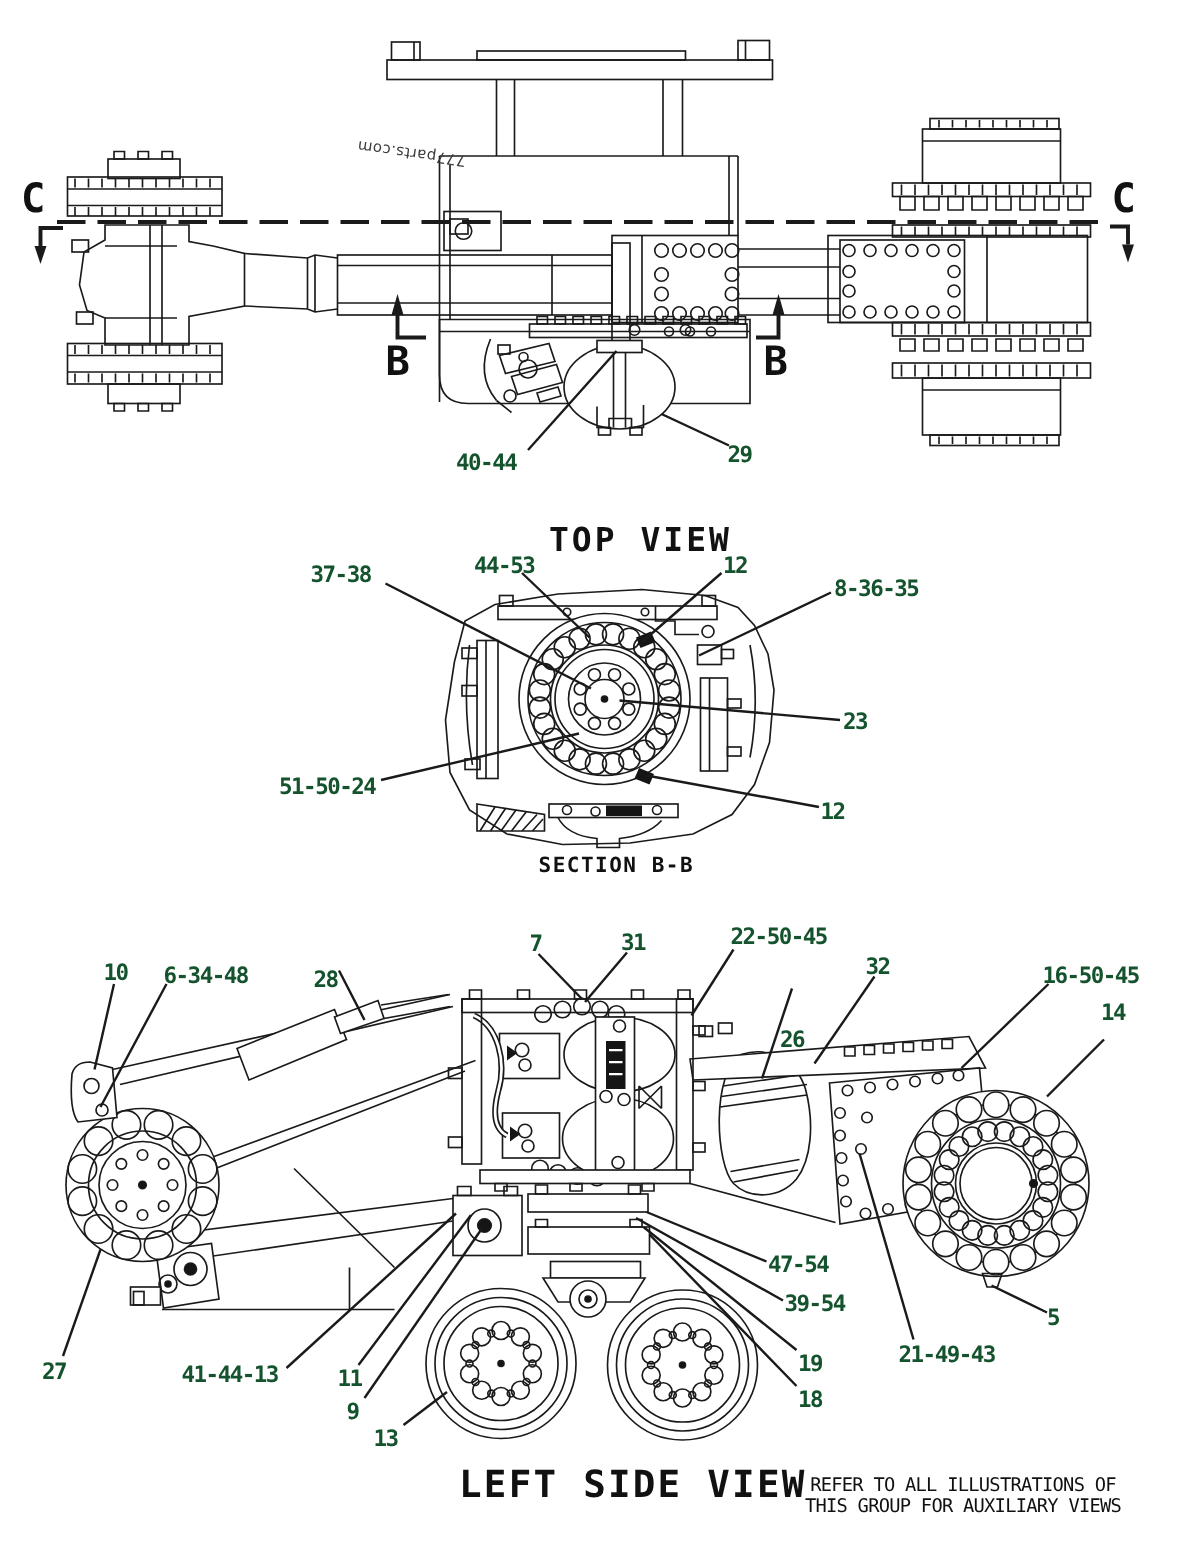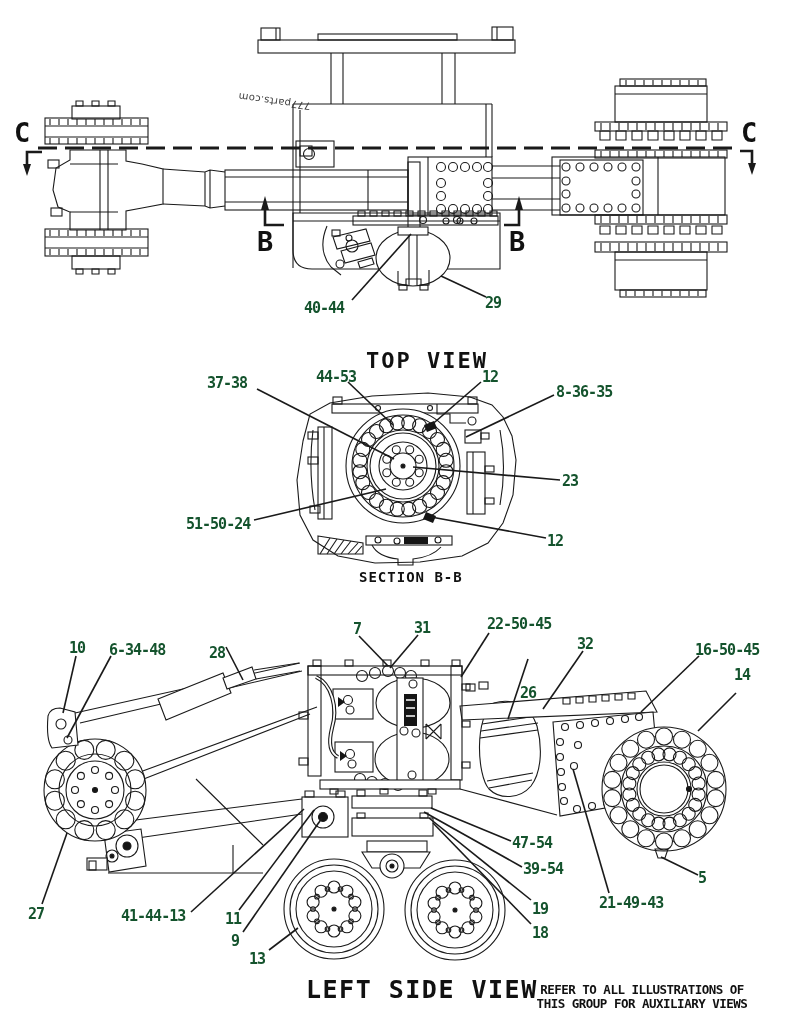--- a/index.html
+++ b/index.html
@@ -10,21 +10,21 @@
   .ttl{position:absolute;font-weight:bold;white-space:nowrap;color:#111;}
   #title-top{left:366px;top:308px;font-size:22px;letter-spacing:2px;margin-top:40px;}
   #title-section{left:359px;top:569px;font-size:14px;letter-spacing:1px;}
   #title-side{left:306px;top:975px;font-size:25px;letter-spacing:1.5px;}
   .marker{position:absolute;font-size:27px;font-weight:bold;color:#111;line-height:1;}
   #marker-c-left{left:14px;top:119px;}
   #marker-c-right{left:741px;top:119px;}
   #marker-b-left{left:257px;top:228px;}
   #marker-b-right{left:509px;top:228px;}
   .note{position:absolute;left:520px;top:983px;width:244px;text-align:center;
-        font-size:12.5px;line-height:13.5px;letter-spacing:-0.5px;font-weight:bold;}
+        font-size:12.5px;line-height:13.5px;letter-spacing:-0.5px;font-weight:normal;}
   .wm{position:absolute;left:238px;top:96px;transform:rotate(188deg);
       font-family:"DejaVu Sans",sans-serif;font-size:10px;color:#3c3c3c;letter-spacing:0.3px;}
 </style>
 </head>
 <body>
 
 <div class="stage">
 
 <svg width="800" height="1030" viewBox="0 0 800 1030">
 

